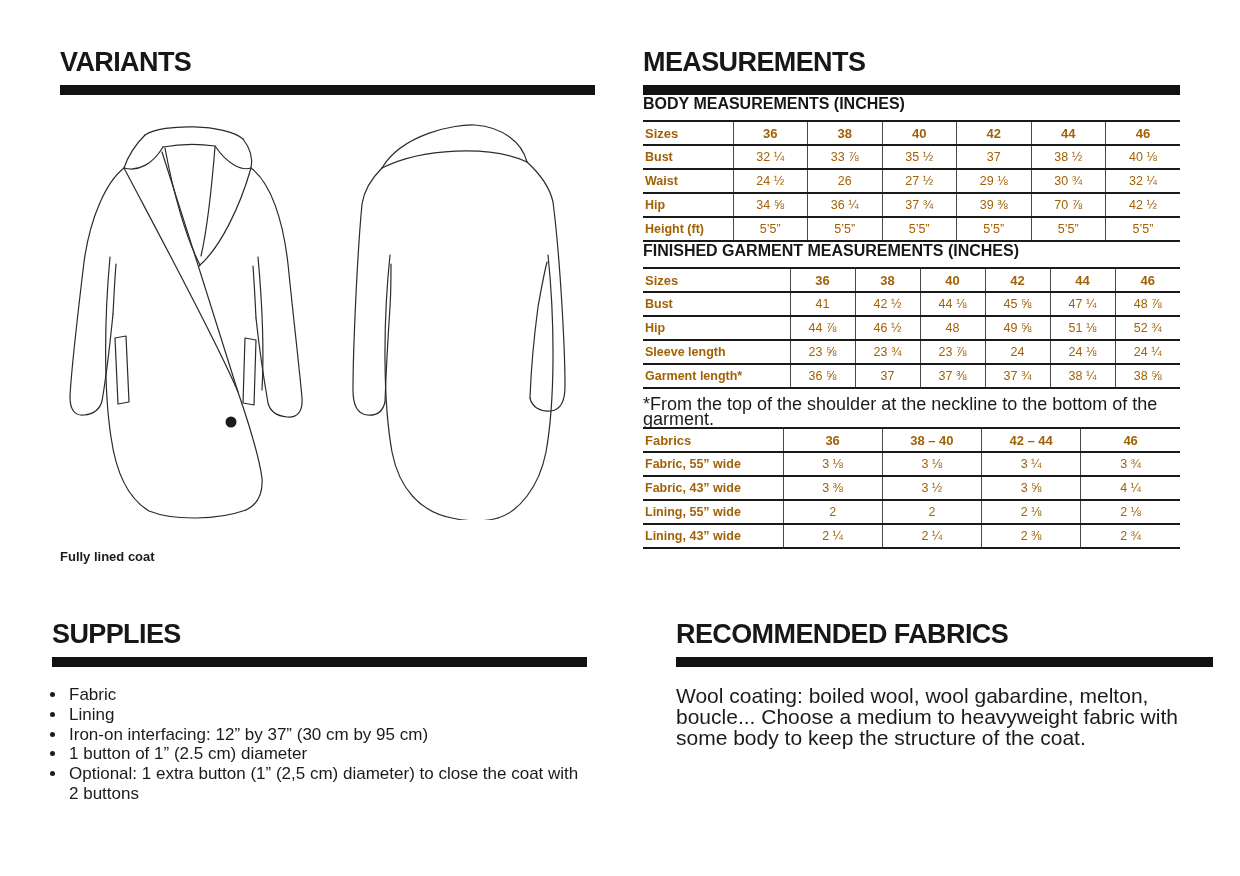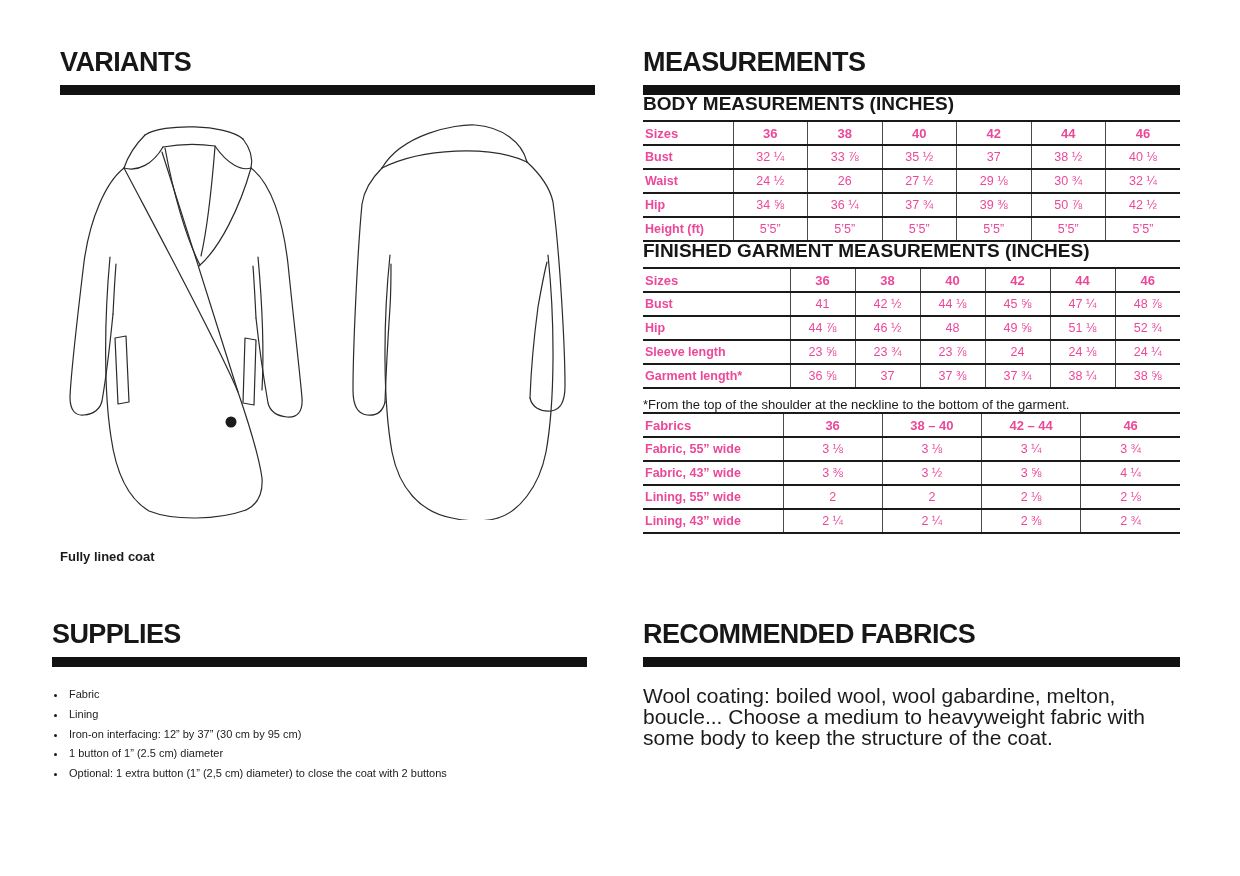--- a/index.html
+++ b/index.html
@@ -6,66 +6,66 @@
   body {
     width:1240px; height:876px; position:relative; overflow:hidden;
     font-family:"Liberation Sans","DejaVu Sans",sans-serif;
     color:#1b1b1b;
   }
   .page { position:relative; width:1240px; height:629px; background:#fff; }
   .block { position:absolute; }
   .blk-variants     { left:60px;  top:48px;  width:535px; }
   .blk-measurements { left:643px; top:48px;  width:537px; }
   .blk-supplies     { left:52px;  top:620px; width:535px; }
-  .blk-fabrics      { left:643px; top:620px; width:537px; }
+  .blk-fabrics      { left:676px; top:620px; width:537px; }
 
   h1.section-title {
     margin:0; font-size:27px; line-height:28px; font-weight:bold;
     letter-spacing:-0.6px; color:#171717;
   }
   .rule { height:10px; background:#121212; margin-top:9px; }
 
-  h2.table-heading { margin:0; font-size:19px; line-height:18px; font-weight:bold; color:#171717; }
+  h2.table-heading { margin:0; font-size:16px; line-height:18px; font-weight:bold; color:#171717; }
   .mh1 { margin-top:13px; }
   .mh2 { margin-top:19px; }
   .mh3 { margin-top:19px; }
 
   table {
     border-collapse:collapse; width:100%; table-layout:fixed;
-    margin-top:7px; font-size:12.5px; color:#ec4899;
+    margin-top:7px; font-size:12.5px; color:#a16207;
   }
   .t3 { margin-top:0; }
   col.label { width:90px; }
   .t2 col.label { width:147px; }
   .t3 col.label { width:140px; }
   th, td {
     border-top:2px solid #1a1a1a; border-bottom:2px solid #1a1a1a;
     border-left:1px solid #4a4a4a; border-right:1px solid #4a4a4a;
     padding:2px 4px; height:18px; text-align:center; vertical-align:middle;
     font-weight:normal; overflow:hidden; white-space:nowrap;
   }
   thead th { font-weight:bold; font-size:13px; }
   tbody th { font-weight:bold; text-align:left; padding-left:2px; }
   th:first-child, td:first-child { border-left:none; text-align:left; padding-left:2px; }
   thead th:first-child { text-align:left; }
   th:last-child, td:last-child { border-right:none; }
 
-  .footnote { margin:8px 0 0; font-size:13px; line-height:15px; }
+  .footnote { margin:8px 0 0; font-size:18px; line-height:15px; }
 
   .figure { display:flex; align-items:flex-start; margin-top:27px; height:402px; }
   .figure svg { display:block; }
   .svg-front { margin-left:8px; }
   .svg-back  { margin-left:37px; }
   .coat-line { fill:none; stroke:#2b2b2b; stroke-width:1.2; stroke-linecap:round; stroke-linejoin:round; }
   .coat-fill { fill:#ffffff; }
 
   .caption { margin:25px 0 0; font-size:13px; font-weight:bold; }
 
   ul.supplies {
-    margin:18px 0 0; padding-left:15px; font-size:11px; line-height:19.8px;
+    margin:18px 0 0; padding-left:15px; font-size:17px; line-height:19.8px;
     list-style:disc;
   }
   ul.supplies li { padding-left:2px; }
 
   .body-text { margin:18px 0 0; font-size:21px; line-height:21px; }
 </style>
 </head>
 <body>
 
 <div class="page">
@@ -172,21 +172,21 @@
             <td>29 ⅛</td>
             <td>30 ¾</td>
             <td>32 ¼</td>
           </tr>
           <tr>
             <th>Hip</th>
             <td>34 ⅝</td>
             <td>36 ¼</td>
             <td>37 ¾</td>
             <td>39 ⅜</td>
-            <td>50 ⅞</td>
+            <td>70 ⅞</td>
             <td>42 ½</td>
           </tr>
           <tr>
             <th>Height (ft)</th>
             <td>5’5”</td>
             <td>5’5”</td>
             <td>5’5”</td>
             <td>5’5”</td>
             <td>5’5”</td>
             <td>5’5”</td>

